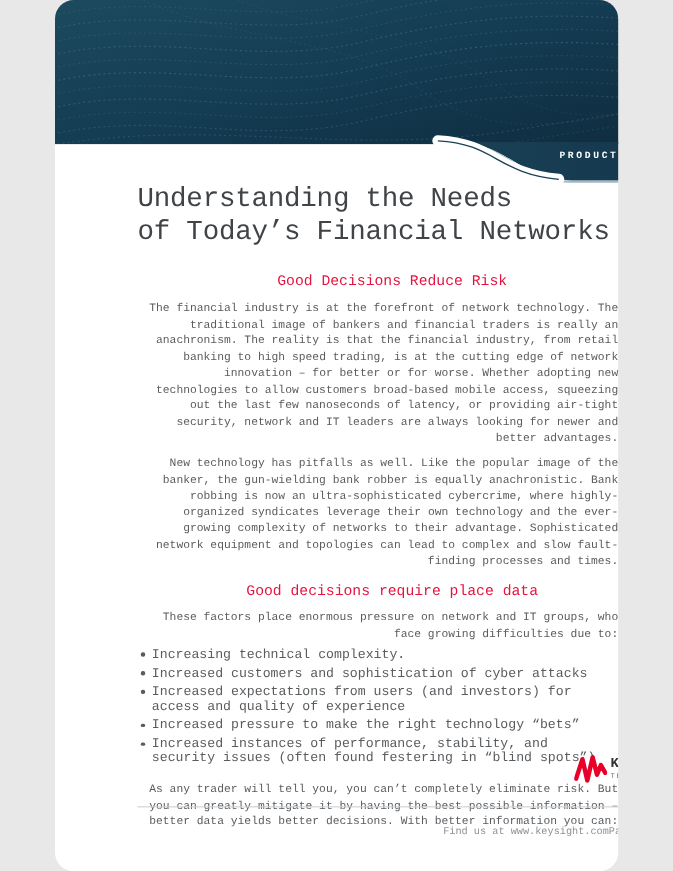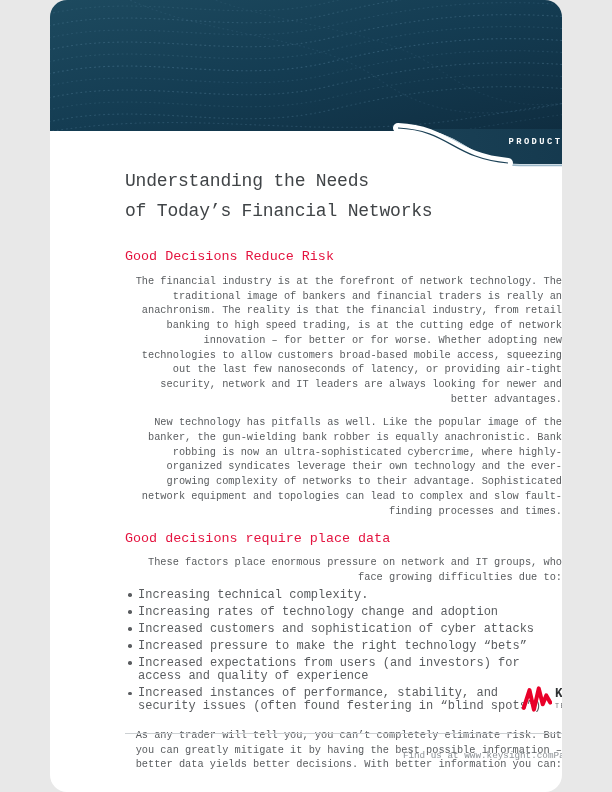--- a/index.html
+++ b/index.html
@@ -9,26 +9,27 @@
   }
   
   .banner-svg{position:absolute;top:0;left:0;display:block;}
   .badge{
     position:absolute;left:440px;top:137px;width:160px;text-align:center;
     color:#fbfcfd;font-size:8.8px;font-weight:bold;letter-spacing:2.4px;white-space:nowrap;
   }
   
   .main{position:absolute;left:75px;top:166px;width:463px;}
   .doc-title{
-    margin:0;font-size:18px;line-height:30px;font-weight:400;
+    margin:0;font-size:25px;line-height:30px;font-weight:400;
     color:var(--title-gray,#404447);letter-spacing:-0.2px;
   }
   .sec-heading{
     margin:0;font-weight:400;font-size:13.4px;line-height:16px;
     color:var(--heading-red,#e4133f);
+    text-align:center;
   }
   .h-first{margin-top:23px;}
   .h-second{margin-top:13px;}
   .body-p{
     margin:9px 0 0 0;width:437px;font-size:10.3px;line-height:14.7px;
     color:var(--body-gray,#595c5f);
     text-align:right;
   }
   .intro-p{margin-top:8px;}
   .closing-p{margin-top:14px;}
@@ -112,24 +113,23 @@
 
     <h2 class="sec-heading h-first">Good Decisions Reduce Risk</h2>
     <p class="body-p">The financial industry is at the forefront of network technology. The traditional image of bankers and financial traders is really an anachronism. The reality is that the financial industry, from retail banking to high speed trading, is at the cutting edge of network innovation – for better or for worse. Whether adopting new technologies to allow customers broad-based mobile access, squeezing out the last few nanoseconds of latency, or providing air-tight security, network and IT leaders are always looking for newer and better advantages.</p>
     <p class="body-p">New technology has pitfalls as well. Like the popular image of the banker, the gun-wielding bank robber is equally anachronistic. Bank robbing is now an ultra-sophisticated cybercrime, where highly-organized syndicates leverage their own technology and the ever-growing complexity of networks to their advantage. Sophisticated network equipment and topologies can lead to complex and slow fault-finding processes and times.</p>
 
     <h2 class="sec-heading h-second">Good decisions require place data</h2>
     <p class="body-p intro-p">These factors place enormous pressure on network and IT groups, who face growing difficulties due to:</p>
 
     <ul class="bullets">
       <li>Increasing technical complexity.</li>
-      <li>Increasing rates of technology change and adoption</li>
       <li>Increased customers and sophistication of cyber attacks</li>
+      <li>Increased expectations from users (and investors) for access and quality of experience</li>
       <li>Increased pressure to make the right technology “bets”</li>
-      <li>Increased expectations from users (and investors) for access and quality of experience</li>
       <li>Increased instances of performance, stability, and security issues (often found festering in “blind spots”)</li>
     </ul>
 
     <p class="body-p closing-p">As any trader will tell you, you can’t completely eliminate risk. But you can greatly mitigate it by having the best possible information – better data yields better decisions. With better information you can:</p>
   </div>
 
   <div class="logo">
     <svg width="30" height="26" viewBox="0 0 34 28" aria-hidden="true">
       <path d="M2,24 L8.5,4 L13.5,26 L19,2 L23.5,20 L27.5,10 L32,18" fill="none" stroke="#e90029" stroke-width="4.6" stroke-linejoin="round" stroke-linecap="round"></path>
     </svg>

